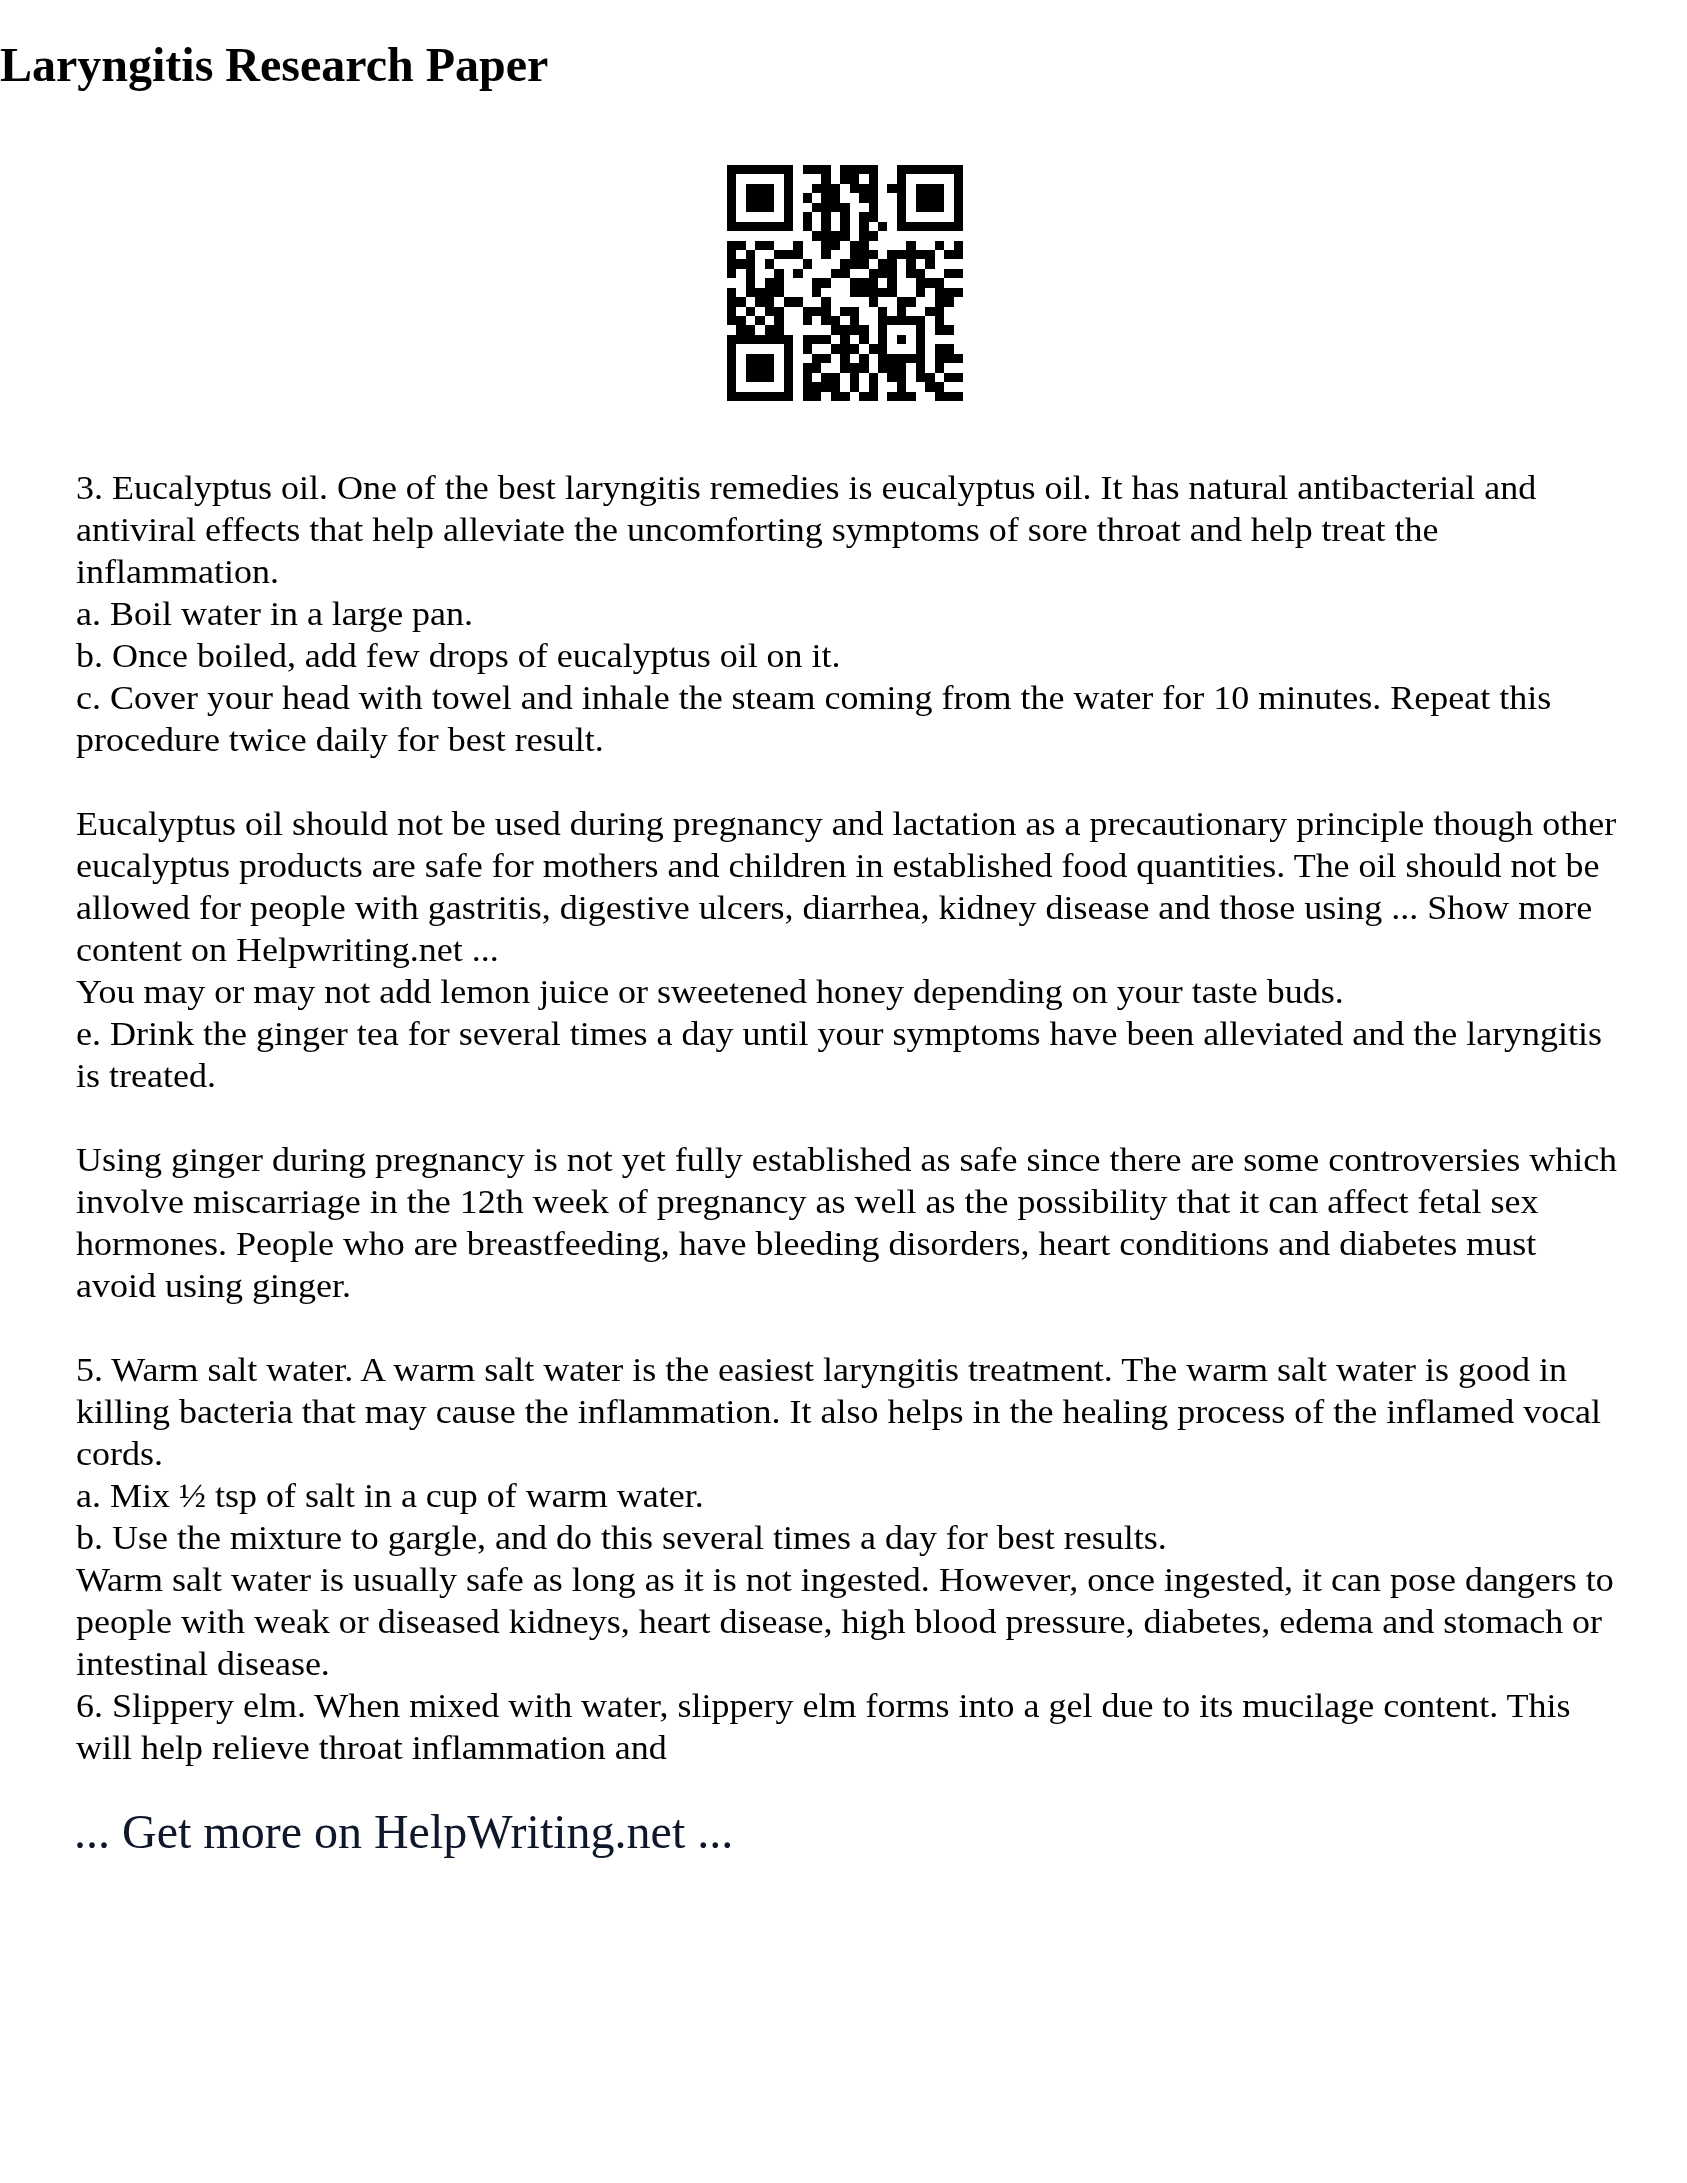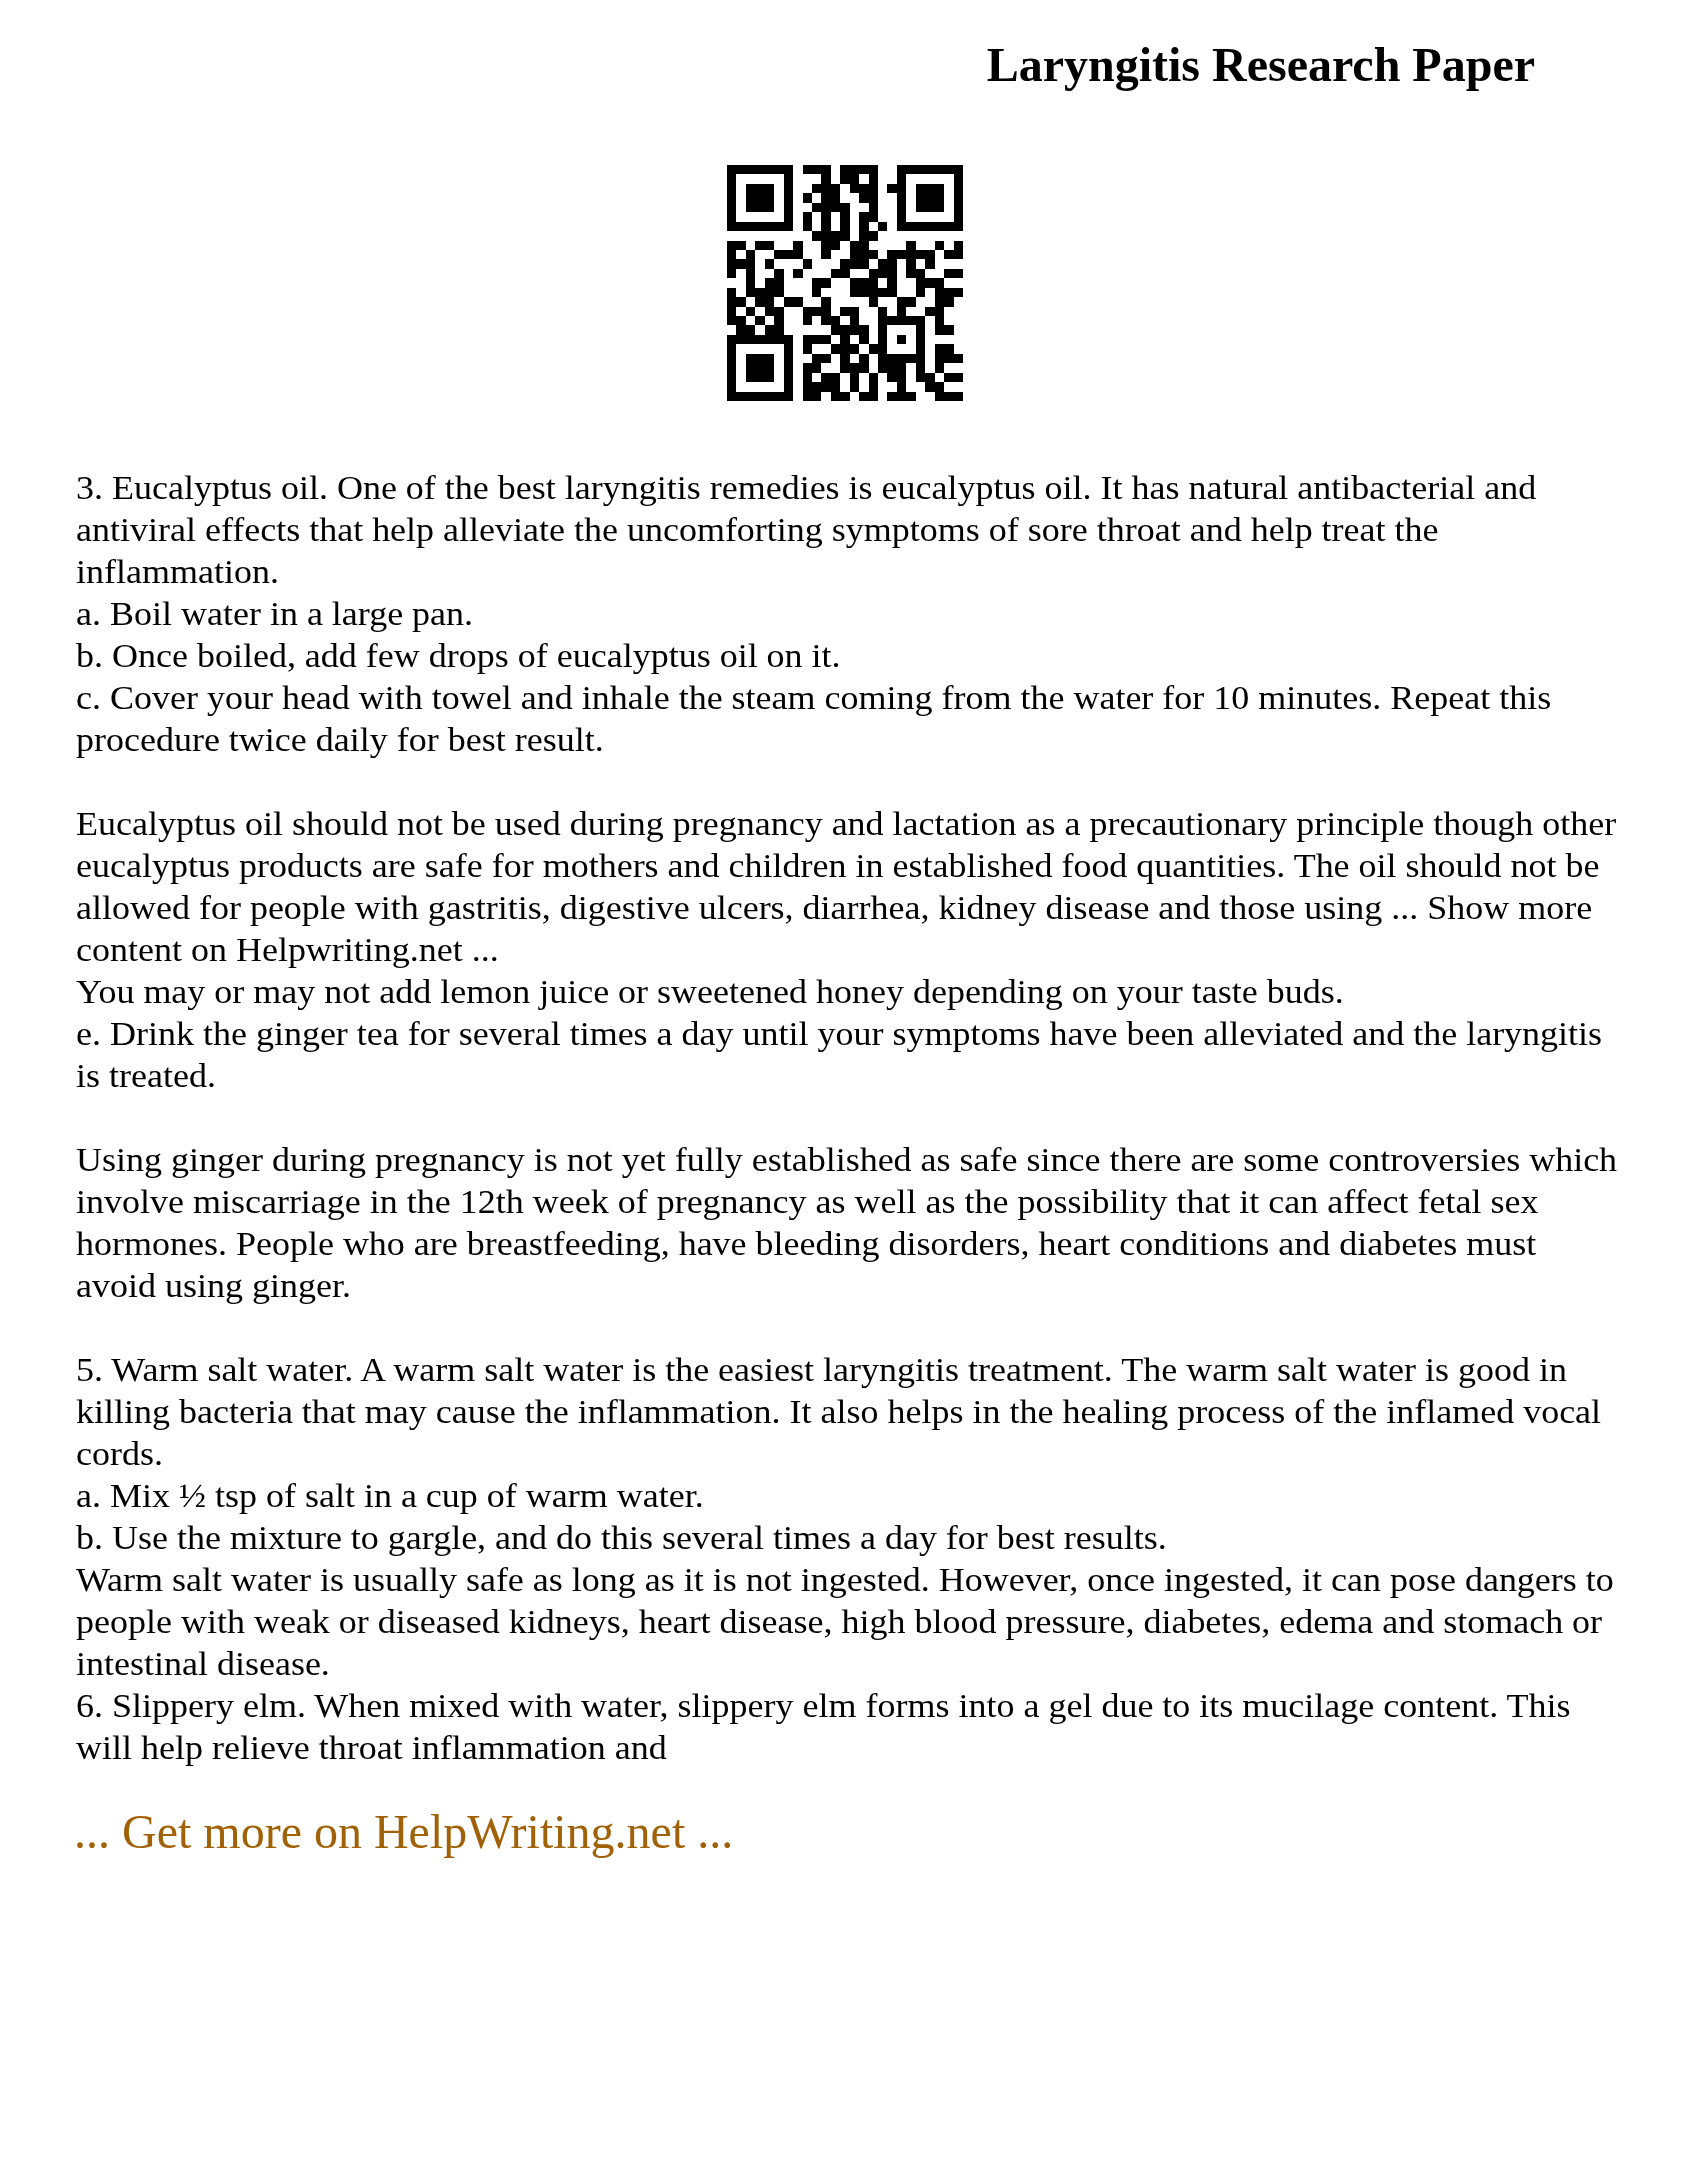--- a/index.html
+++ b/index.html
@@ -11,23 +11,23 @@
       width: 1687px;
       height: 2183px;
       position: relative;
       overflow: hidden;
       color: #000000;
       font-family: "Liberation Serif", "DejaVu Serif", serif;
     }
     .title {
       position: absolute;
       top: 36px;
-      left: 12px;
+      left: 0;
       width: 1523px;
-      text-align: right;
+      text-align: left;
       font-weight: bold;
       font-size: 48px;
       line-height: 58px;
       letter-spacing: 0px;
     }
     .qr {
       position: absolute;
       left: 727px;
       top: 165px;
       width: 236px;
@@ -49,21 +49,21 @@
       height: 42px;
     }
     .blank { height: 42px; }
     .footer-link {
       position: absolute;
       left: 74px;
       top: 1803px;
       font-size: 48px;
       line-height: 58px;
       white-space: pre;
-      color: #a16207;
+      color: #0f172a;
       text-decoration: none;
       cursor: pointer;
     }
   </style>
 </head>
 <body>
 
 <div>
 
   <h1 class="title" style="margin:0;">Laryngitis Research Paper</h1>

